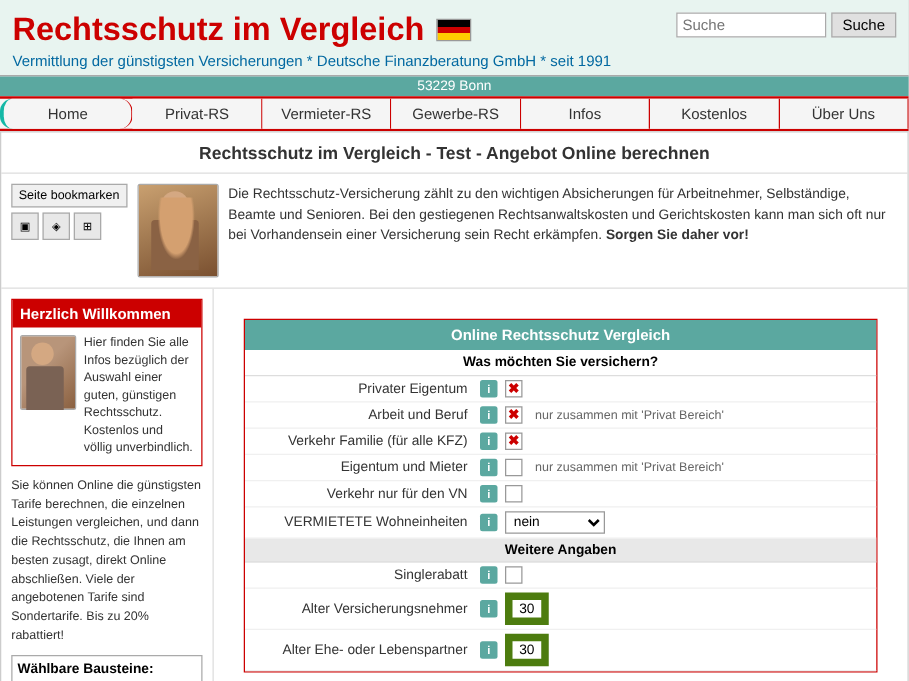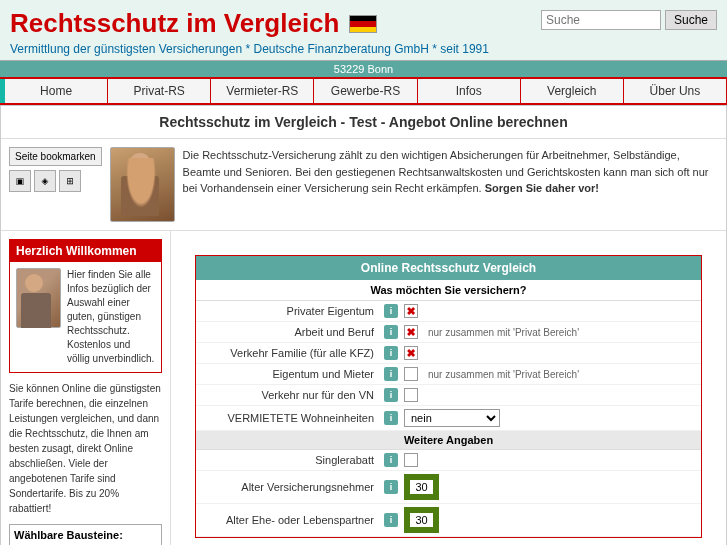--- a/index.html
+++ b/index.html
@@ -11,21 +11,21 @@
     #flag { display: inline-block; margin-left: 10px; vertical-align: middle; width: 28px; height: 18px; background: linear-gradient(to bottom, #000 33%, #cc0000 33%, #cc0000 66%, #ffcc00 66%); border: 1px solid #999; }
     #search-bar { position: absolute; right: 10px; top: 10px; display: flex; gap: 4px; }
     #search-bar input { border: 1px solid #aaa; padding: 2px 4px; width: 120px; font-size: 12px; }
     #search-bar button { background: #e0e0e0; border: 1px solid #aaa; padding: 2px 8px; font-size: 12px; cursor: pointer; }
     #tagline { color: #0369a1; font-size: 12px; margin-top: 2px; }
     #postcode-bar { background: #5ba8a0; color: white; font-size: 11px; padding: 2px 10px; text-align: center; }
 
     
     #nav { background: #f5f5f5; border-top: 2px solid #cc0000; border-bottom: 2px solid #cc0000; display: flex; }
     .nav-item { flex: 1; text-align: center; padding: 5px 2px; border-right: 1px solid #cc0000; cursor: pointer; font-size: 12px; color: #333; background: #f5f5f5; }
-    .nav-item:first-child { border-left: 5px solid #14b8a6; }
+    .nav-item:first-child { border-left: 3px solid #14b8a6; border-radius: 10px; }
 
     
     #main { background: #fff; border: 1px solid #ccc; }
     #page-title { text-align: center; padding: 8px; font-size: 14px; font-weight: bold; color: #333; border-bottom: 1px solid #ddd; }
 
     
     #content { display: flex; }
 
     
     #left-sidebar { width: 170px; min-width: 170px; padding: 8px; border-right: 1px solid #ddd; }
@@ -52,21 +52,21 @@
     #form-title { background: #5ba8a0; color: white; text-align: center; padding: 5px; font-size: 12px; font-weight: bold; }
     #form-subtitle { text-align: center; padding: 4px; font-size: 11px; font-weight: bold; border-bottom: 1px solid #ddd; }
     .form-row { display: flex; align-items: center; padding: 3px 8px; border-bottom: 1px solid #f0f0f0; }
     .form-label { width: 180px; font-size: 11px; color: #333; text-align: right; padding-right: 10px; }
     .form-controls { display: flex; align-items: center; gap: 6px; }
     .form-note { font-size: 10px; color: #666; margin-left: 4px; }
     .info-icon { display: inline-block; width: 14px; height: 14px; background: #5ba8a0; color: white; font-size: 9px; font-weight: bold; text-align: center; line-height: 14px; border-radius: 2px; cursor: pointer; }
     .checkbox-x { display: inline-block; width: 14px; height: 14px; border: 1px solid #999; background: #fff; text-align: center; line-height: 13px; font-size: 11px; color: #cc0000; font-weight: bold; cursor: pointer; }
     .checkbox-empty { display: inline-block; width: 14px; height: 14px; border: 1px solid #999; background: #fff; cursor: pointer; }
     .section-header { background: #e8e8e8; text-align: center; padding: 3px; font-weight: bold; font-size: 11px; border-bottom: 1px solid #ddd; }
-    .form-select { border: 1px solid #999; background: #fff; font-size: 11px; padding: 1px 2px; width: 96px; }
+    .form-select { border: 1px solid #999; background: #fff; font-size: 11px; padding: 1px 2px; width: 80px; }
     .number-field { border: 6px solid #4d7c0f; width: 35px; font-size: 11px; padding: 1px 3px; text-align: center; }
 
     
     #top-image-row { display: flex; align-items: flex-start; padding: 8px; border-bottom: 1px solid #ddd; gap: 8px; }
     .bookmark-section { display: flex; flex-direction: column; gap: 4px; min-width: 70px; }
     .bookmark-btn { border: 1px solid #aaa; padding: 3px 5px; font-size: 10px; background: #f0f0f0; cursor: pointer; text-align: center; }
     .social-icons { display: flex; gap: 3px; }
     .social-icon { width: 22px; height: 22px; border: 1px solid #aaa; display: flex; align-items: center; justify-content: center; font-size: 9px; background: #e8e8e8; cursor: pointer; }
   </style>
 </head>
@@ -84,21 +84,21 @@
   <div id="tagline">Vermittlung der günstigsten Versicherungen   *   Deutsche Finanzberatung GmbH   *   seit 1991</div>
 </div>
 <div id="postcode-bar">53229 Bonn</div>
 
 <div id="nav">
     <div class="nav-item">Home</div>
     <div class="nav-item">Privat-RS</div>
     <div class="nav-item">Vermieter-RS</div>
     <div class="nav-item">Gewerbe-RS</div>
     <div class="nav-item">Infos</div>
-    <div class="nav-item">Vergleich</div>
+    <div class="nav-item">Kostenlos</div>
     <div class="nav-item">Über Uns</div>
   </div>
 
 <div id="main">
   <div id="page-title">Rechtsschutz im Vergleich - Test - Angebot Online berechnen</div>
 
   <div id="top-image-row">
     <div class="bookmark-section">
       <div class="bookmark-btn">Seite bookmarken</div>
       <div class="social-icons">

